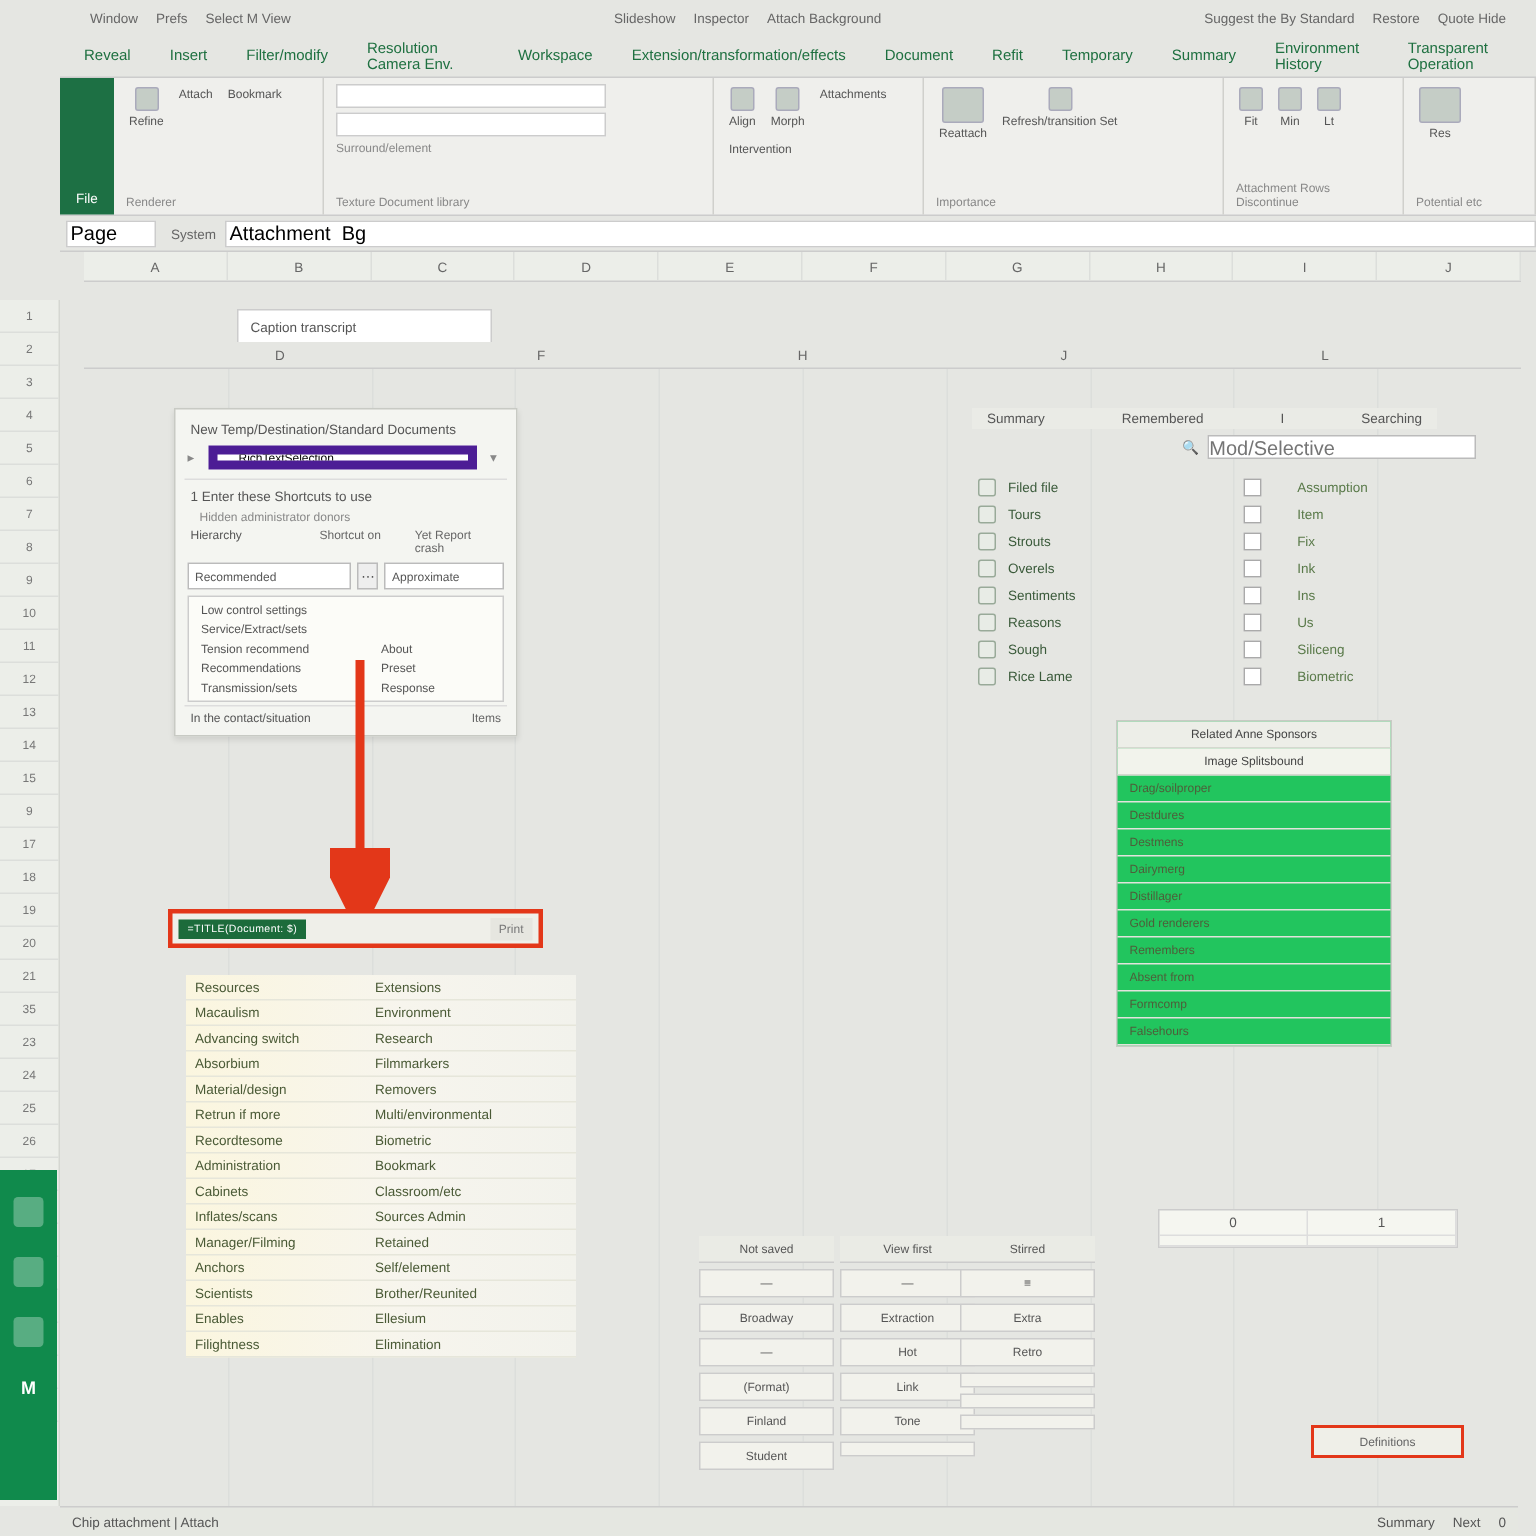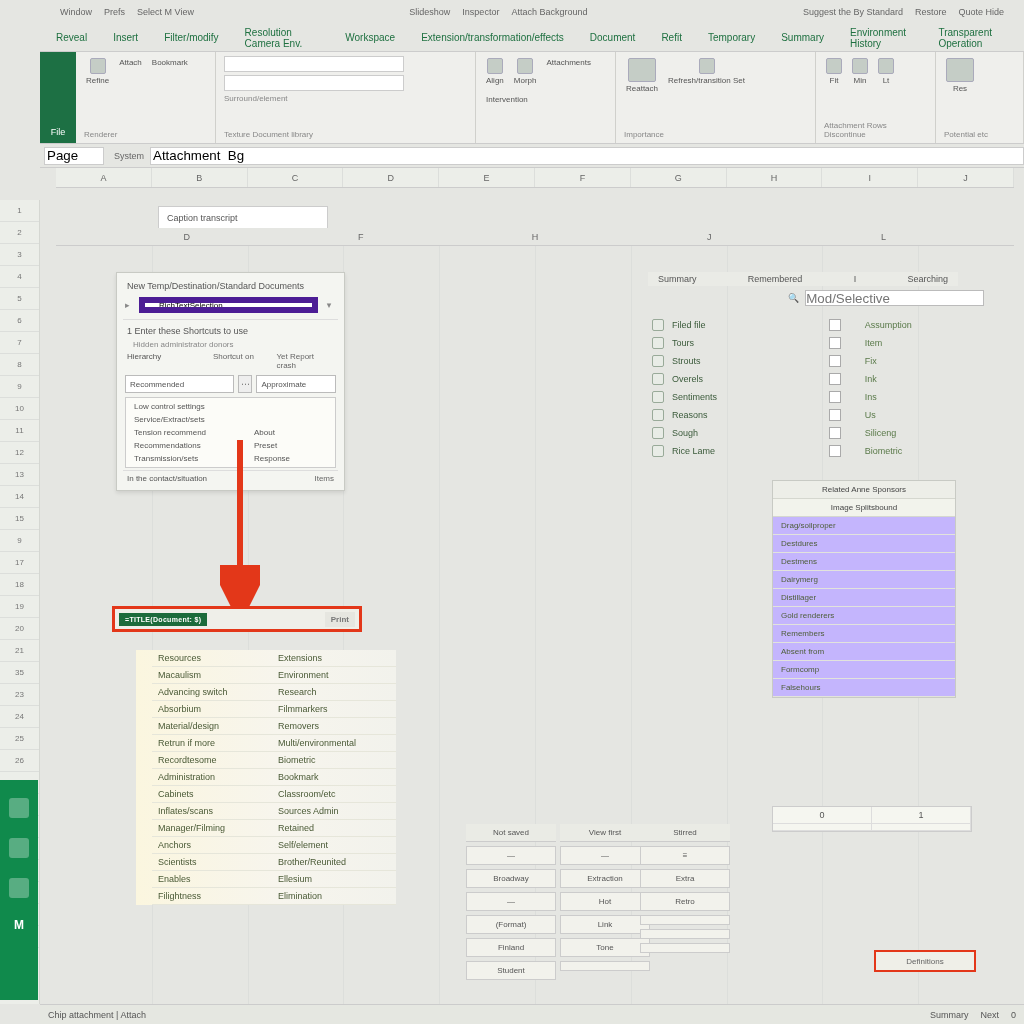--- a/index.html
+++ b/index.html
@@ -61,66 +61,66 @@
 .panelL .inputrow { display: flex; align-items: center; gap: 4px; margin: 4px 2px; }
 .panelL .inputrow input { flex: 1; height: 16px; border: 6px solid #4c1d95; background: #fff; font-size: 8px; padding: 0 14px; }
 .panelL .sect { border-top: 1px solid #ddd; margin-top: 6px; padding-top: 4px; }
 .panelL .row2 { display: flex; gap: 6px; font-size: 8px; padding: 1px 4px; }
 .panelL .row2 .c1 { width: 80px; color: #555; }
 .panelL .row2 .c2, .panelL .row2 .c3 { flex: 1; color: #666; }
 .panelL .dropdown { margin:4px 2px; display:flex; gap:4px; }
 .panelL .dropdown .dd { flex:1; height:18px; border:1px solid #bbb; background:#fff; font-size:8px; display:flex; align-items:center; padding:0 4px; }
 .panelL .options { border:1px solid #ccc; background:#fcfcf8; margin:2px; padding:2px; font-size:8px; }
 .panelL .options div { padding:2px 6px; }
-.hlbox { position: absolute; top: 606px; left: 112px; width: 250px; height: 26px; border: 3px solid #e33719; background: #efefe9; display: flex; align-items: center; padding: 0 4px; gap: 6px; font-weight: bold; }
+.hlbox { position: absolute; top: 606px; left: 112px; width: 250px; height: 26px; border: 3px solid #e33719; background: #efefe9; display: flex; align-items: center; padding: 0 4px; gap: 6px; }
 .hlbox .hlgrn { background: #1c6b3b; color: #fff; font-size: 7px; padding: 3px 6px; letter-spacing: 0.3px; }
 .hlbox .hlrt { font-size: 8px; color: #777; background:#e6e6e0; padding:3px 6px; }
 
 
-.restbl { position: absolute; top: 650px; left: 136px; width: 260px; background: linear-gradient(90deg, #fbf6df 0%, #f7f5ed 55%, #f2f2ec 100%); font-size: 9px; color: #4a5a36; padding-left: 16px; }
+.restbl { position: absolute; top: 650px; left: 124px; width: 260px; background: linear-gradient(90deg, #fbf6df 0%, #f7f5ed 55%, #f2f2ec 100%); font-size: 9px; color: #4a5a36; }
 .restbl .rrow { display: flex; border-bottom: 1px solid #e6e6da; }
 .restbl .rrow div { padding: 3px 6px; }
 .restbl .rc1 { width: 120px; }
 .restbl .rc2 { flex: 1; }
 
 
 .panR1 { position: absolute; top: 272px; left: 648px; width: 310px; font-size: 9px; color: #555; }
 .panR1 .hdr { display: flex; justify-content: space-between; padding: 2px 4px; background: #eaebe6; }
 .panR1 .hdr span { padding: 0 6px; }
 .panR1 .searchrow { display: flex; align-items:center; gap:6px; margin-top:4px; }
 .panR1 .searchrow input { flex:1; height:16px; border:1px solid #bbb; background:#fff; }
 .panR1 .list { margin-top: 10px; }
 .panR1 .li { display:flex; align-items:center; gap:8px; padding:3px 4px; }
 .panR1 .li .ic { width:12px; height:12px; border:1px solid #9a9; background:#e8ece6; border-radius:2px; }
 .panR1 .li .nm { flex:1; color:#3a5a3a; }
 .panR1 .li .cb { width:12px;height:12px;border:1px solid #aaa;background:#fff; }
 
 
-.maptbl { position: absolute; top: 480px; left: 772px; width: 184px; border: 1px solid #c8cac4; background: #c4b5fd; font-size: 8px; }
+.maptbl { position: absolute; top: 480px; left: 744px; width: 184px; border: 1px solid #c8cac4; background: #22c55e; font-size: 8px; }
 .maptbl .mh { background:#edeee8; padding:4px 6px; border-bottom:1px solid #d5d7cf; color:#444; text-align:center; }
 .maptbl .mr { padding:4px 8px; border-bottom:1px solid #e2e3dc; color:#4e5e3a; }
 
 
 .minitbl { position: absolute; top: 806px; left: 772px; width: 200px; border:1px solid #ccc; background:#f5f6f0; font-size:9px; }
 .minitbl .rw { display:flex; }
 .minitbl .rw div { flex:1; text-align:center; padding:3px 0; border-right:1px solid #ddd; border-bottom:1px solid #ddd; }
 
 
 .bgrp { position: absolute; top: 824px; width: 90px; font-size: 8px; }
 .bgrp .gh { text-align:center; padding:4px; color:#555; border-bottom:1px solid #ccc; background:#eaebe5; }
 .bgrp .gb { border:1px solid #ccc; background:#f2f2ec; padding:4px; text-align:center; margin-top:4px; color:#555; }
 .bgrp.g1 { left: 466px; }
 .bgrp.g2 { left: 560px; }
 .bgrp.g3 { left: 640px; }
 
 
 .hlbtn { position:absolute; top: 950px; left: 874px; width: 102px; height: 22px; border: 2px solid #e33719; background:#efefe8; font-size:8px; color:#666; display:flex; align-items:center; justify-content:center; }
 
 
-.status { position:absolute; bottom: 0; left: 40px; right: 0; height: 20px; background:#e5e7e1; border-top:1px solid #ccc; display:flex; align-items:center; font-size:9px; color:#555; padding:0 8px; gap:12px; }
+.status { position:absolute; bottom: 0; left: 40px; right: 12px; height: 20px; background:#e5e7e1; border-top:1px solid #ccc; display:flex; align-items:center; font-size:9px; color:#555; padding:0 8px; gap:12px; }
 .status .sp { flex:1; }
 </style>
 </head>
 <body>
 
 <div class="menubar1">
   <span>Window</span>
   <span>Prefs</span>
   <span>Select  M  View</span>
   <span class="spacer"></span>

